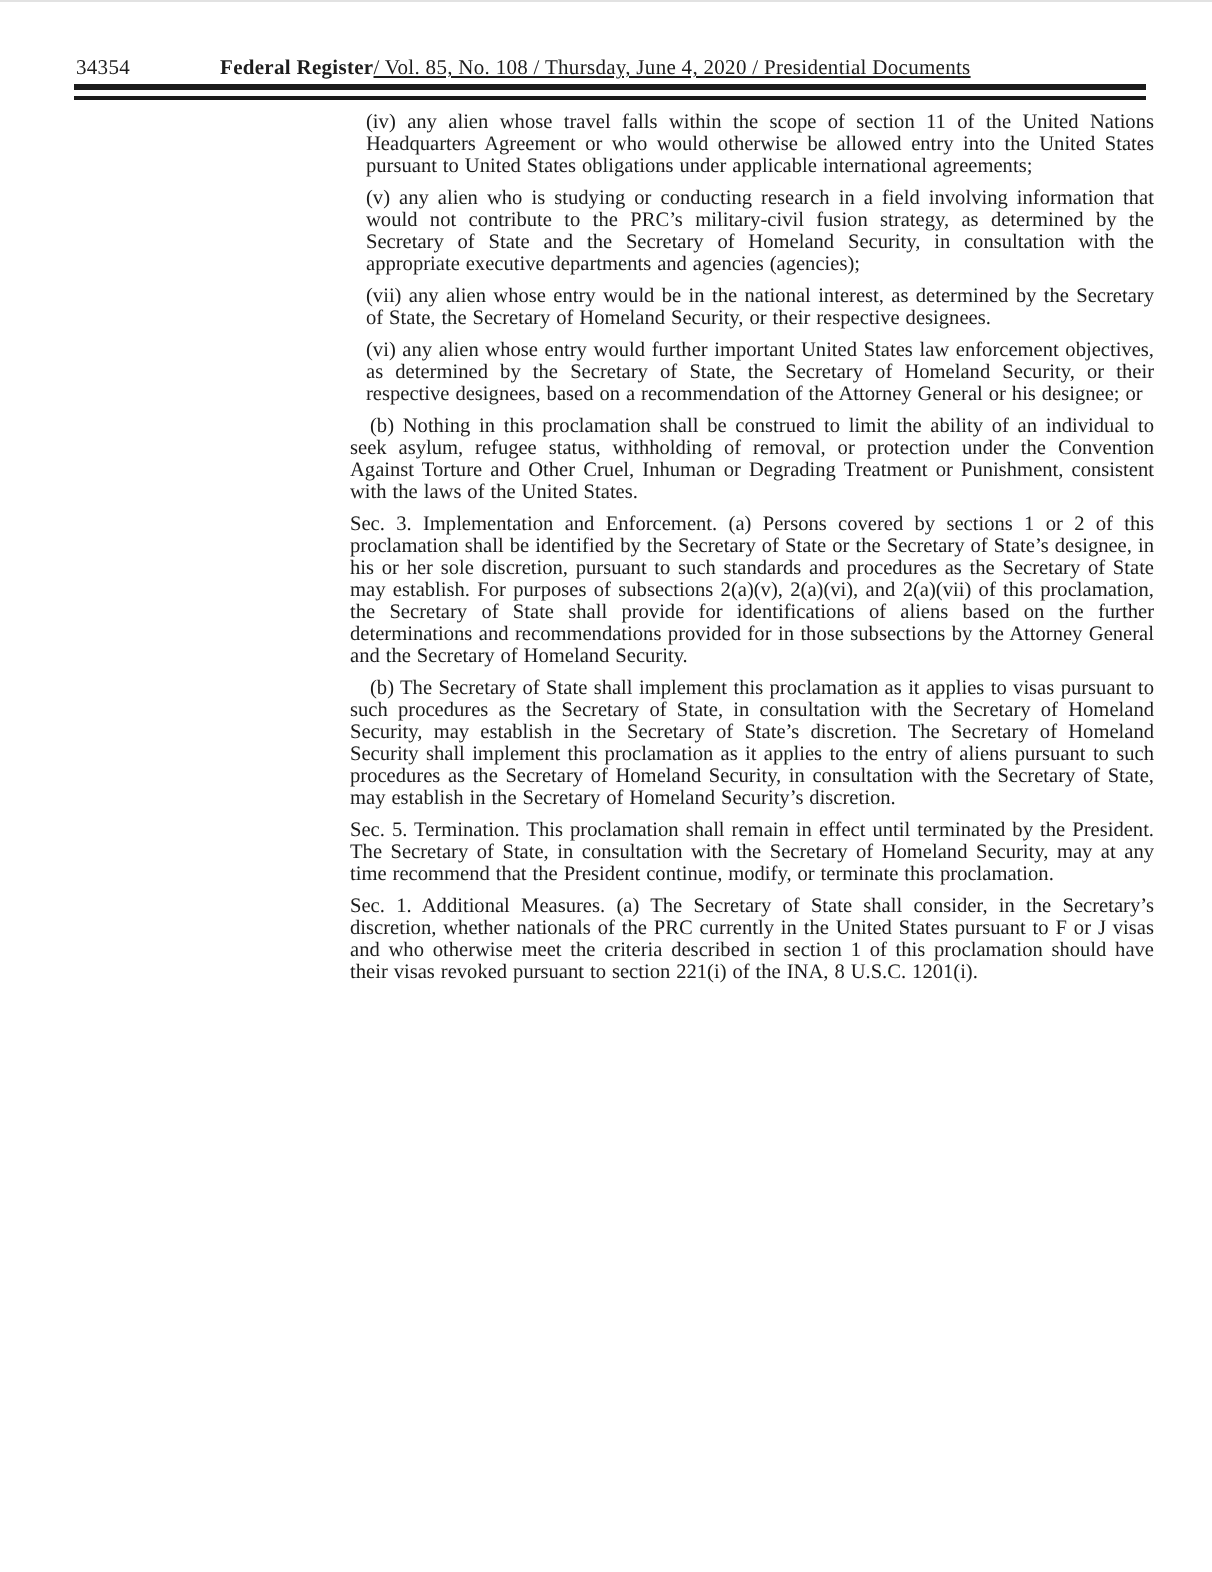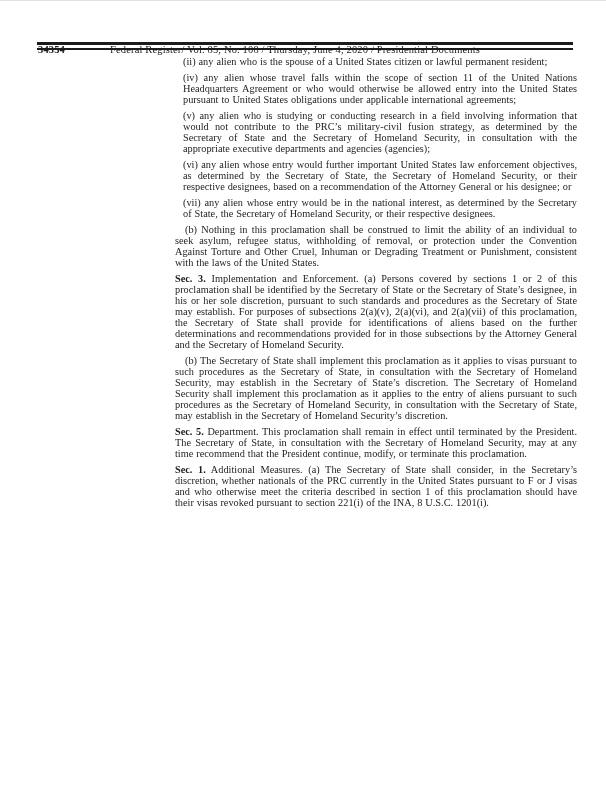--- a/index.html
+++ b/index.html
@@ -21,31 +21,30 @@
     position: absolute;
     top: 27px;
     left: 38px;
     width: 540px;
     font-size: 10.5px;
     line-height: 13px;
     white-space: nowrap;
     letter-spacing: 0.15px;
   }
   .page-number {
-    font-weight: bold;
+    font-weight: normal;
     display: inline-block;
     width: 64px;
-    margin-top: 15px;
   }
   .head-title {
     display: inline-block;
     margin-left: 8px;
   }
-  .head-bold { font-weight: normal; }
-  .head-rest { font-weight: normal; }
+  .head-bold { font-weight: bold; }
+  .head-rest { font-weight: normal; text-decoration: underline; }
   .header-rule {
     position: absolute;
     top: 41px;
     left: 37px;
     width: 536px;
     height: 3px;
     border-top: 3px solid #1b1b1b;
     border-bottom: 2px solid #1b1b1b;
   }
   .content {
@@ -63,53 +62,52 @@
   }
   .para-item {
     margin-left: 8px !important;
   }
   .para-flush {
     text-indent: 10px;
   }
   .para-sec {
     text-indent: 0;
   }
-  .sec-label { font-weight: bold; }
+  .sec-label { font-weight: normal; }
   .sec-title { }
 </style>
 </head>
 <body>
 
 <div class="page">
 
   <div class="running-head">
     <span class="page-number">34354</span><span class="head-title"><span class="head-bold">Federal Register</span><span class="head-rest">/ Vol. 85, No. 108 / Thursday, June 4, 2020 / Presidential Documents</span></span>
   </div>
 
   <div class="header-rule"></div>
 
   <div class="content">
-    <p class="para-item">(ii) any alien who is the spouse of a United States citizen or lawful permanent resident;</p>
     <p class="para-item">(iv) any alien whose travel falls within the scope of section 11 of the United Nations Headquarters Agreement or who would otherwise be allowed entry into the United States pursuant to United States obligations under applicable international agreements;</p>
     <p class="para-item">(v) any alien who is studying or conducting research in a field involving information that would not contribute to the PRC’s military-civil fusion strategy, as determined by the Secretary of State and the Secretary of Homeland Security, in consultation with the appropriate executive departments and agencies (agencies);</p>
+    <p class="para-item">(vii) any alien whose entry would be in the national interest, as determined by the Secretary of State, the Secretary of Homeland Security, or their respective designees.</p>
     <p class="para-item">(vi) any alien whose entry would further important United States law enforcement objectives, as determined by the Secretary of State, the Secretary of Homeland Security, or their respective designees, based on a recommendation of the Attorney General or his designee; or</p>
-    <p class="para-item">(vii) any alien whose entry would be in the national interest, as determined by the Secretary of State, the Secretary of Homeland Security, or their respective designees.</p>
     <p class="para-flush">(b) Nothing in this proclamation shall be construed to limit the ability of an individual to seek asylum, refugee status, withholding of removal, or protection under the Convention Against Torture and Other Cruel, Inhuman or Degrading Treatment or Punishment, consistent with the laws of the United States.</p>
 
     <p class="para-sec">
       <span class="sec-label">Sec. 3.</span>
       <span class="sec-title">Implementation and Enforcement.</span>
       <span class="sec-body">(a) Persons covered by sections 1 or 2 of this proclamation shall be identified by the Secretary of State or the Secretary of State’s designee, in his or her sole discretion, pursuant to such standards and procedures as the Secretary of State may establish. For purposes of subsections 2(a)(v), 2(a)(vi), and 2(a)(vii) of this proclamation, the Secretary of State shall provide for identifications of aliens based on the further determinations and recommendations provided for in those subsections by the Attorney General and the Secretary of Homeland Security.</span>
     </p>
 
     <p class="para-flush">(b) The Secretary of State shall implement this proclamation as it applies to visas pursuant to such procedures as the Secretary of State, in consultation with the Secretary of Homeland Security, may establish in the Secretary of State’s discretion. The Secretary of Homeland Security shall implement this proclamation as it applies to the entry of aliens pursuant to such procedures as the Secretary of Homeland Security, in consultation with the Secretary of State, may establish in the Secretary of Homeland Security’s discretion.</p>
 
     <p class="para-sec">
       <span class="sec-label">Sec. 5.</span>
-      <span class="sec-title">Department.</span>
+      <span class="sec-title">Termination.</span>
       <span class="sec-body">This proclamation shall remain in effect until terminated by the President. The Secretary of State, in consultation with the Secretary of Homeland Security, may at any time recommend that the President continue, modify, or terminate this proclamation.</span>
     </p>
 
 
     <p class="para-sec">
       <span class="sec-label">Sec. 1.</span>
       <span class="sec-title">Additional Measures.</span>
       <span class="sec-body">(a) The Secretary of State shall consider, in the Secretary’s discretion, whether nationals of the PRC currently in the United States pursuant to F or J visas and who otherwise meet the criteria described in section 1 of this proclamation should have their visas revoked pursuant to section 221(i) of the INA, 8 U.S.C. 1201(i).</span>
     </p>
 

